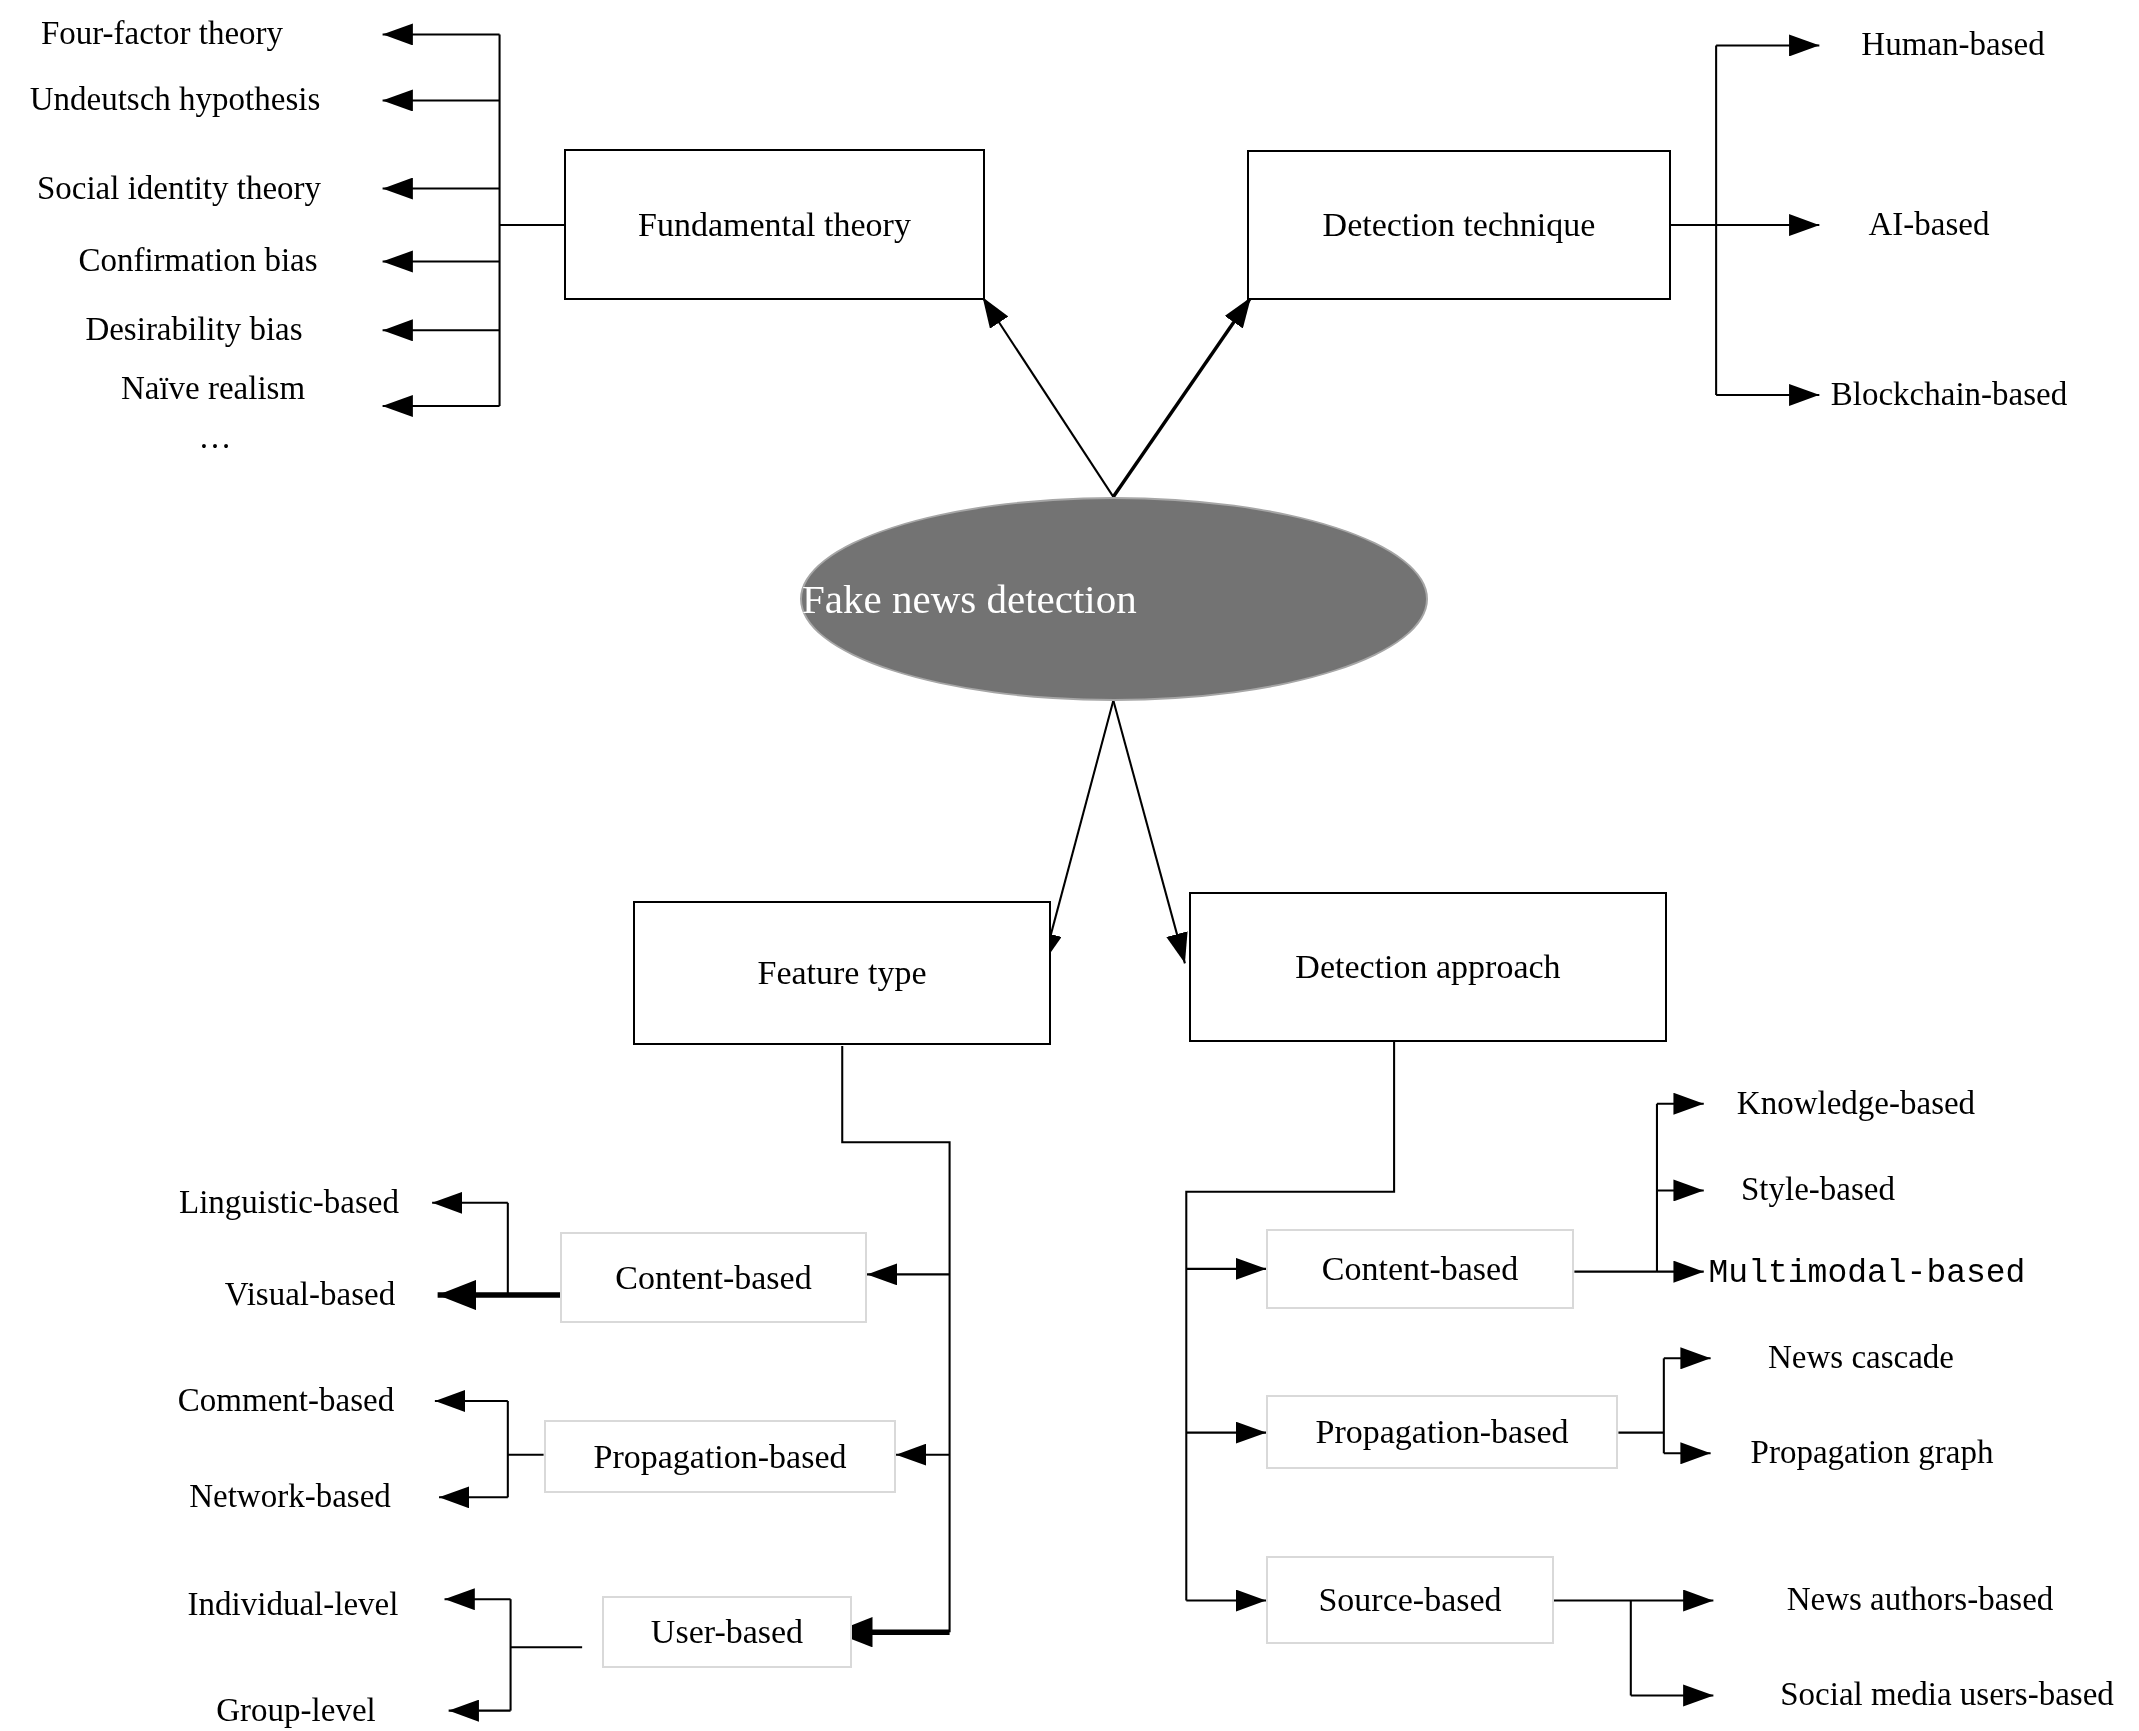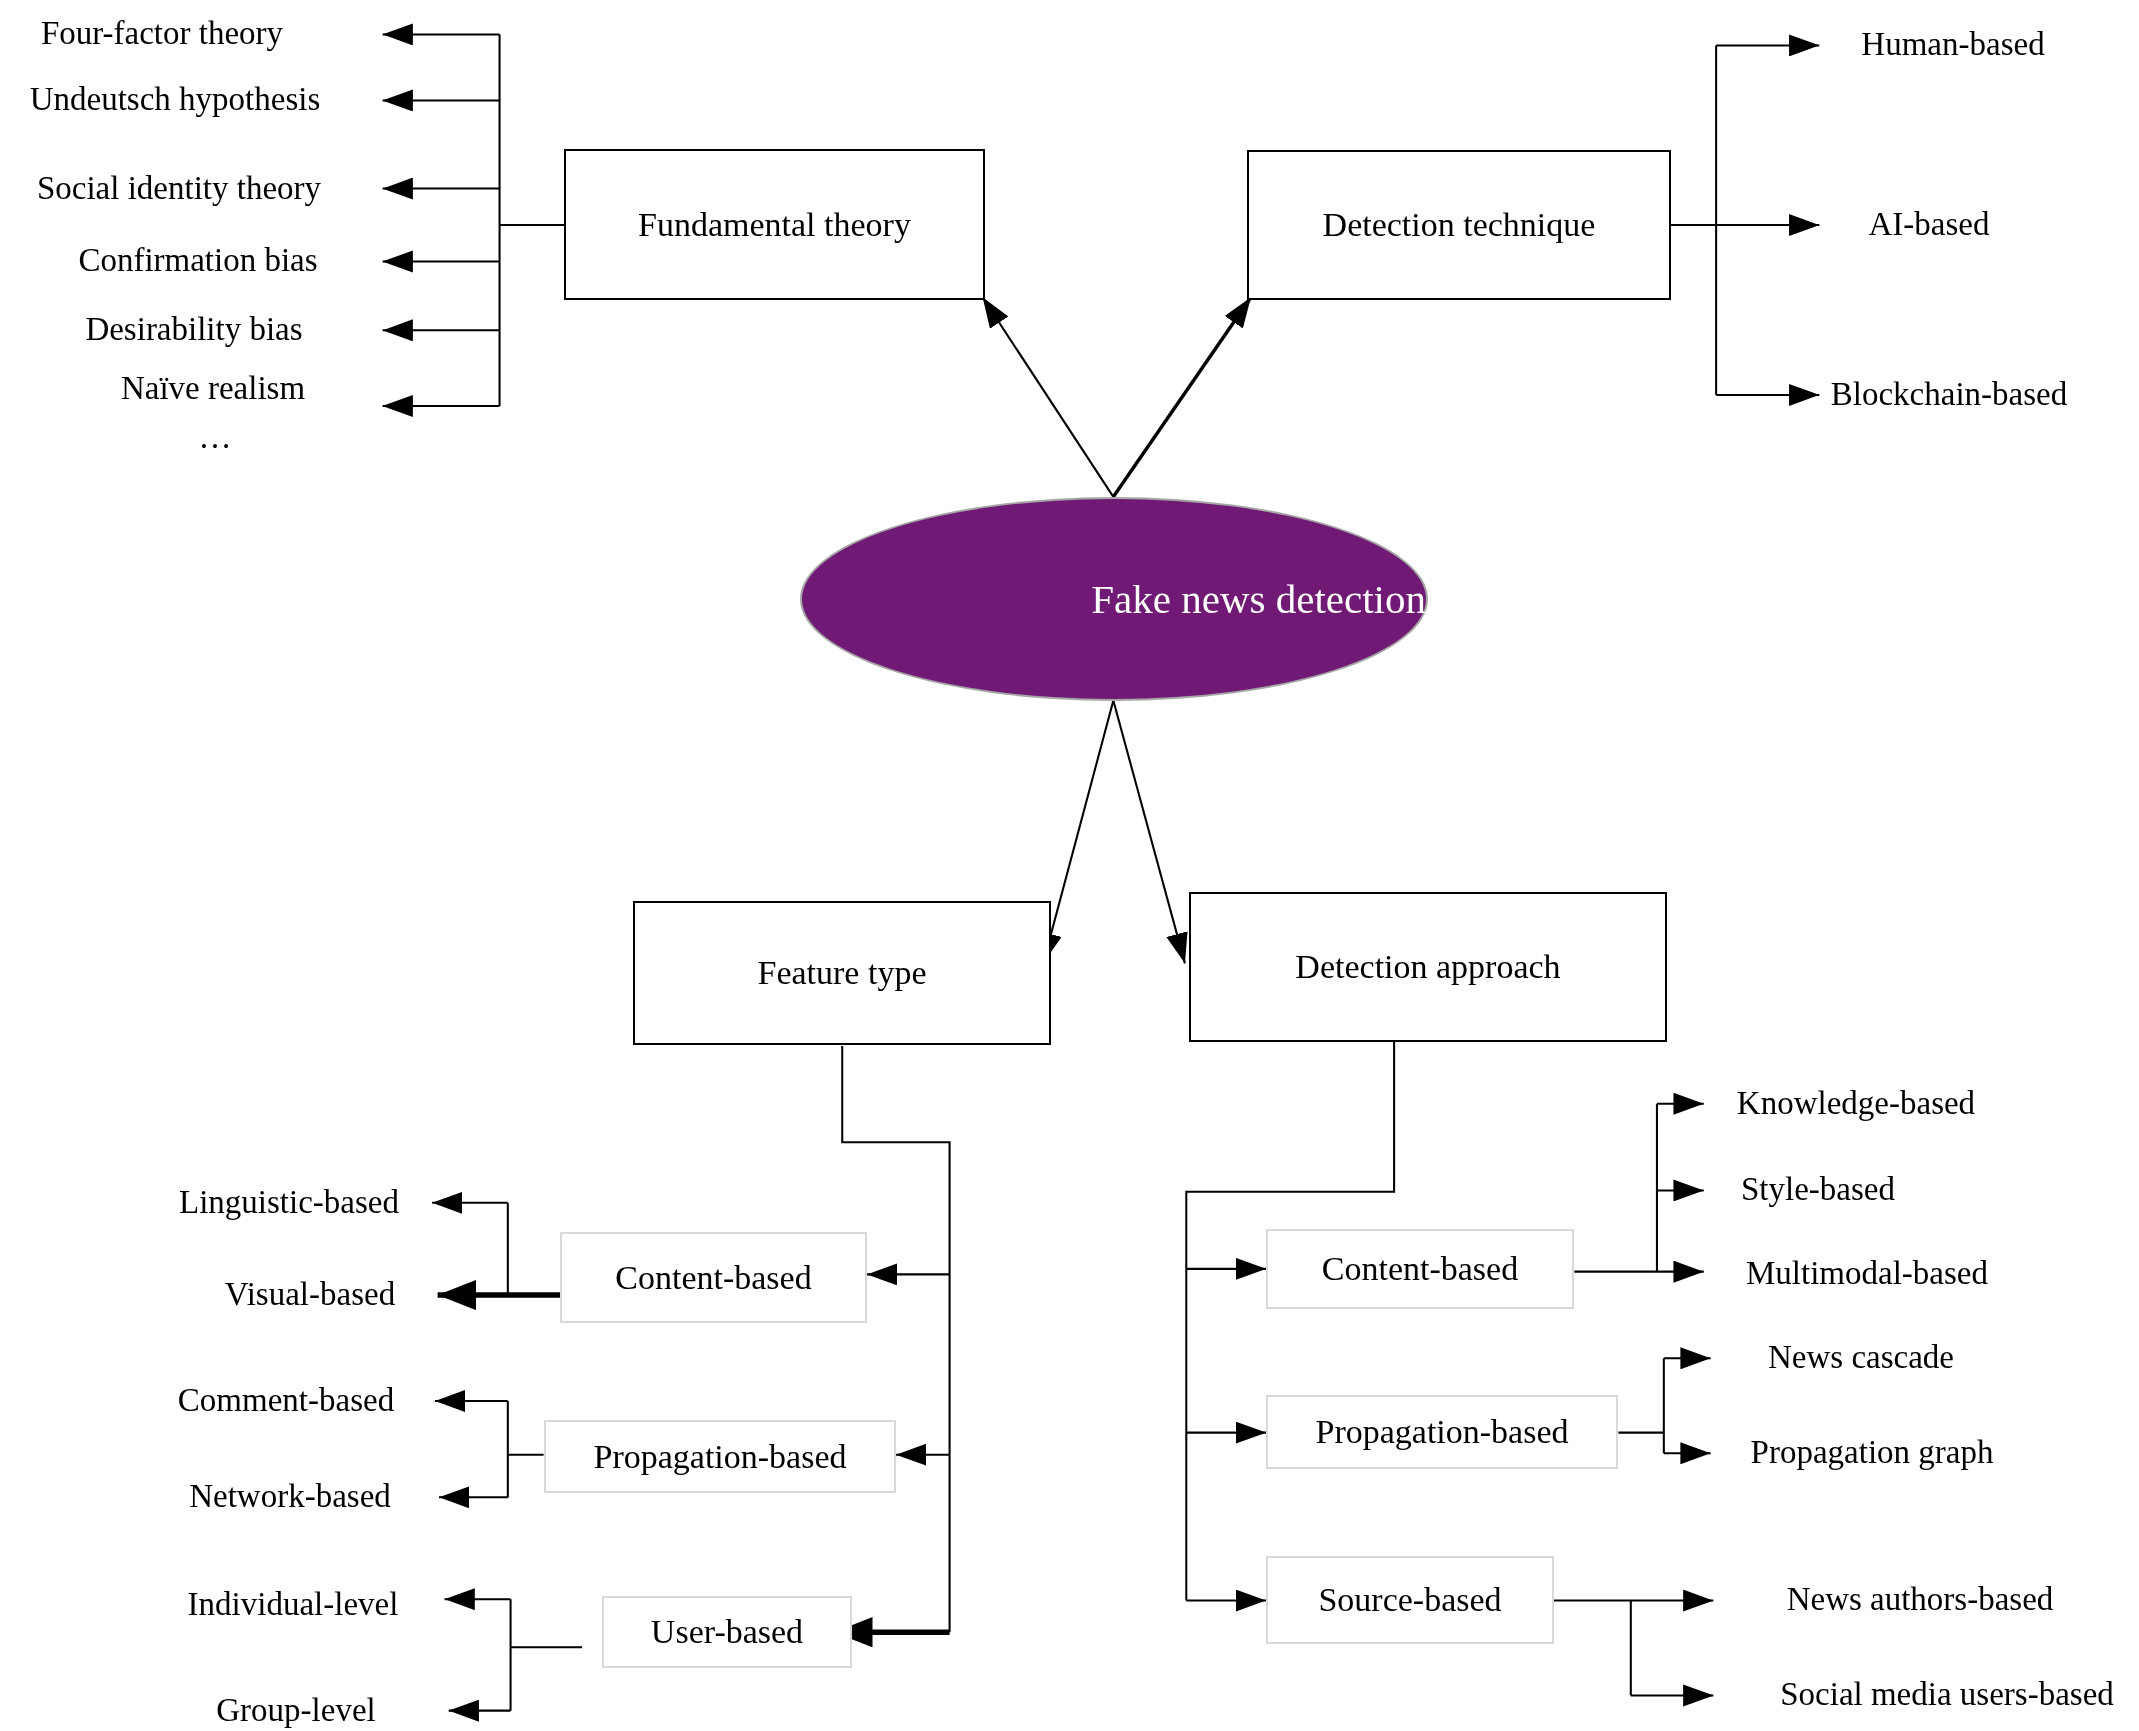--- a/index.html
+++ b/index.html
@@ -23,24 +23,24 @@
     background:#ffffff;
     font-size:34px; color:#000;
     white-space:nowrap;
     box-sizing:border-box;
   }
   .box.main { border:2.1px solid #000000; }
   .box.cat  { border:2.1px solid #d9d9d9; }
   #root-ellipse {
     position:absolute;
     left:800px; top:497px; width:628px; height:204px;
-    background:#701a75;
+    background:#737373;
     border:2.1px solid #a6a6a6;
     border-radius:50%;
-    display:flex; align-items:center; justify-content:flex-end;
+    display:flex; align-items:center; justify-content:flex-start;
     color:#ffffff; font-size:41px; white-space:nowrap;
     box-sizing:border-box;
   }
 </style>
 </head>
 <body>
 
 <div id="canvas">
 
   <svg id="wires" viewBox="0 0 3110 2517" xmlns="http://www.w3.org/2000/svg">
@@ -162,20 +162,20 @@
 
   <div class="lbl" style="left:289px; top:1203px;">Linguistic-based</div>
   <div class="lbl" style="left:310px; top:1295px;">Visual-based</div>
   <div class="lbl" style="left:286px; top:1401px;">Comment-based</div>
   <div class="lbl" style="left:290px; top:1497px;">Network-based</div>
   <div class="lbl" style="left:293px; top:1605px;">Individual-level</div>
   <div class="lbl" style="left:296px; top:1711px;">Group-level</div>
 
   <div class="lbl" style="left:1856px; top:1104px;">Knowledge-based</div>
   <div class="lbl" style="left:1818px; top:1190px;">Style-based</div>
-  <div class="lbl" style="left:1867px; top:1274px;">Multimodal-based</div>
+  <div class="lbl" style="left:1867px; top:1274px;font-family:Liberation Mono, monospace;">Multimodal-based</div>
   <div class="lbl" style="left:1861px; top:1358px;">News cascade</div>
   <div class="lbl" style="left:1872px; top:1453px;">Propagation graph</div>
   <div class="lbl" style="left:1920px; top:1600px;">News authors-based</div>
   <div class="lbl" style="left:1947px; top:1695px;">Social media users-based</div>
 
 </div>
 
 
 </body></html>

